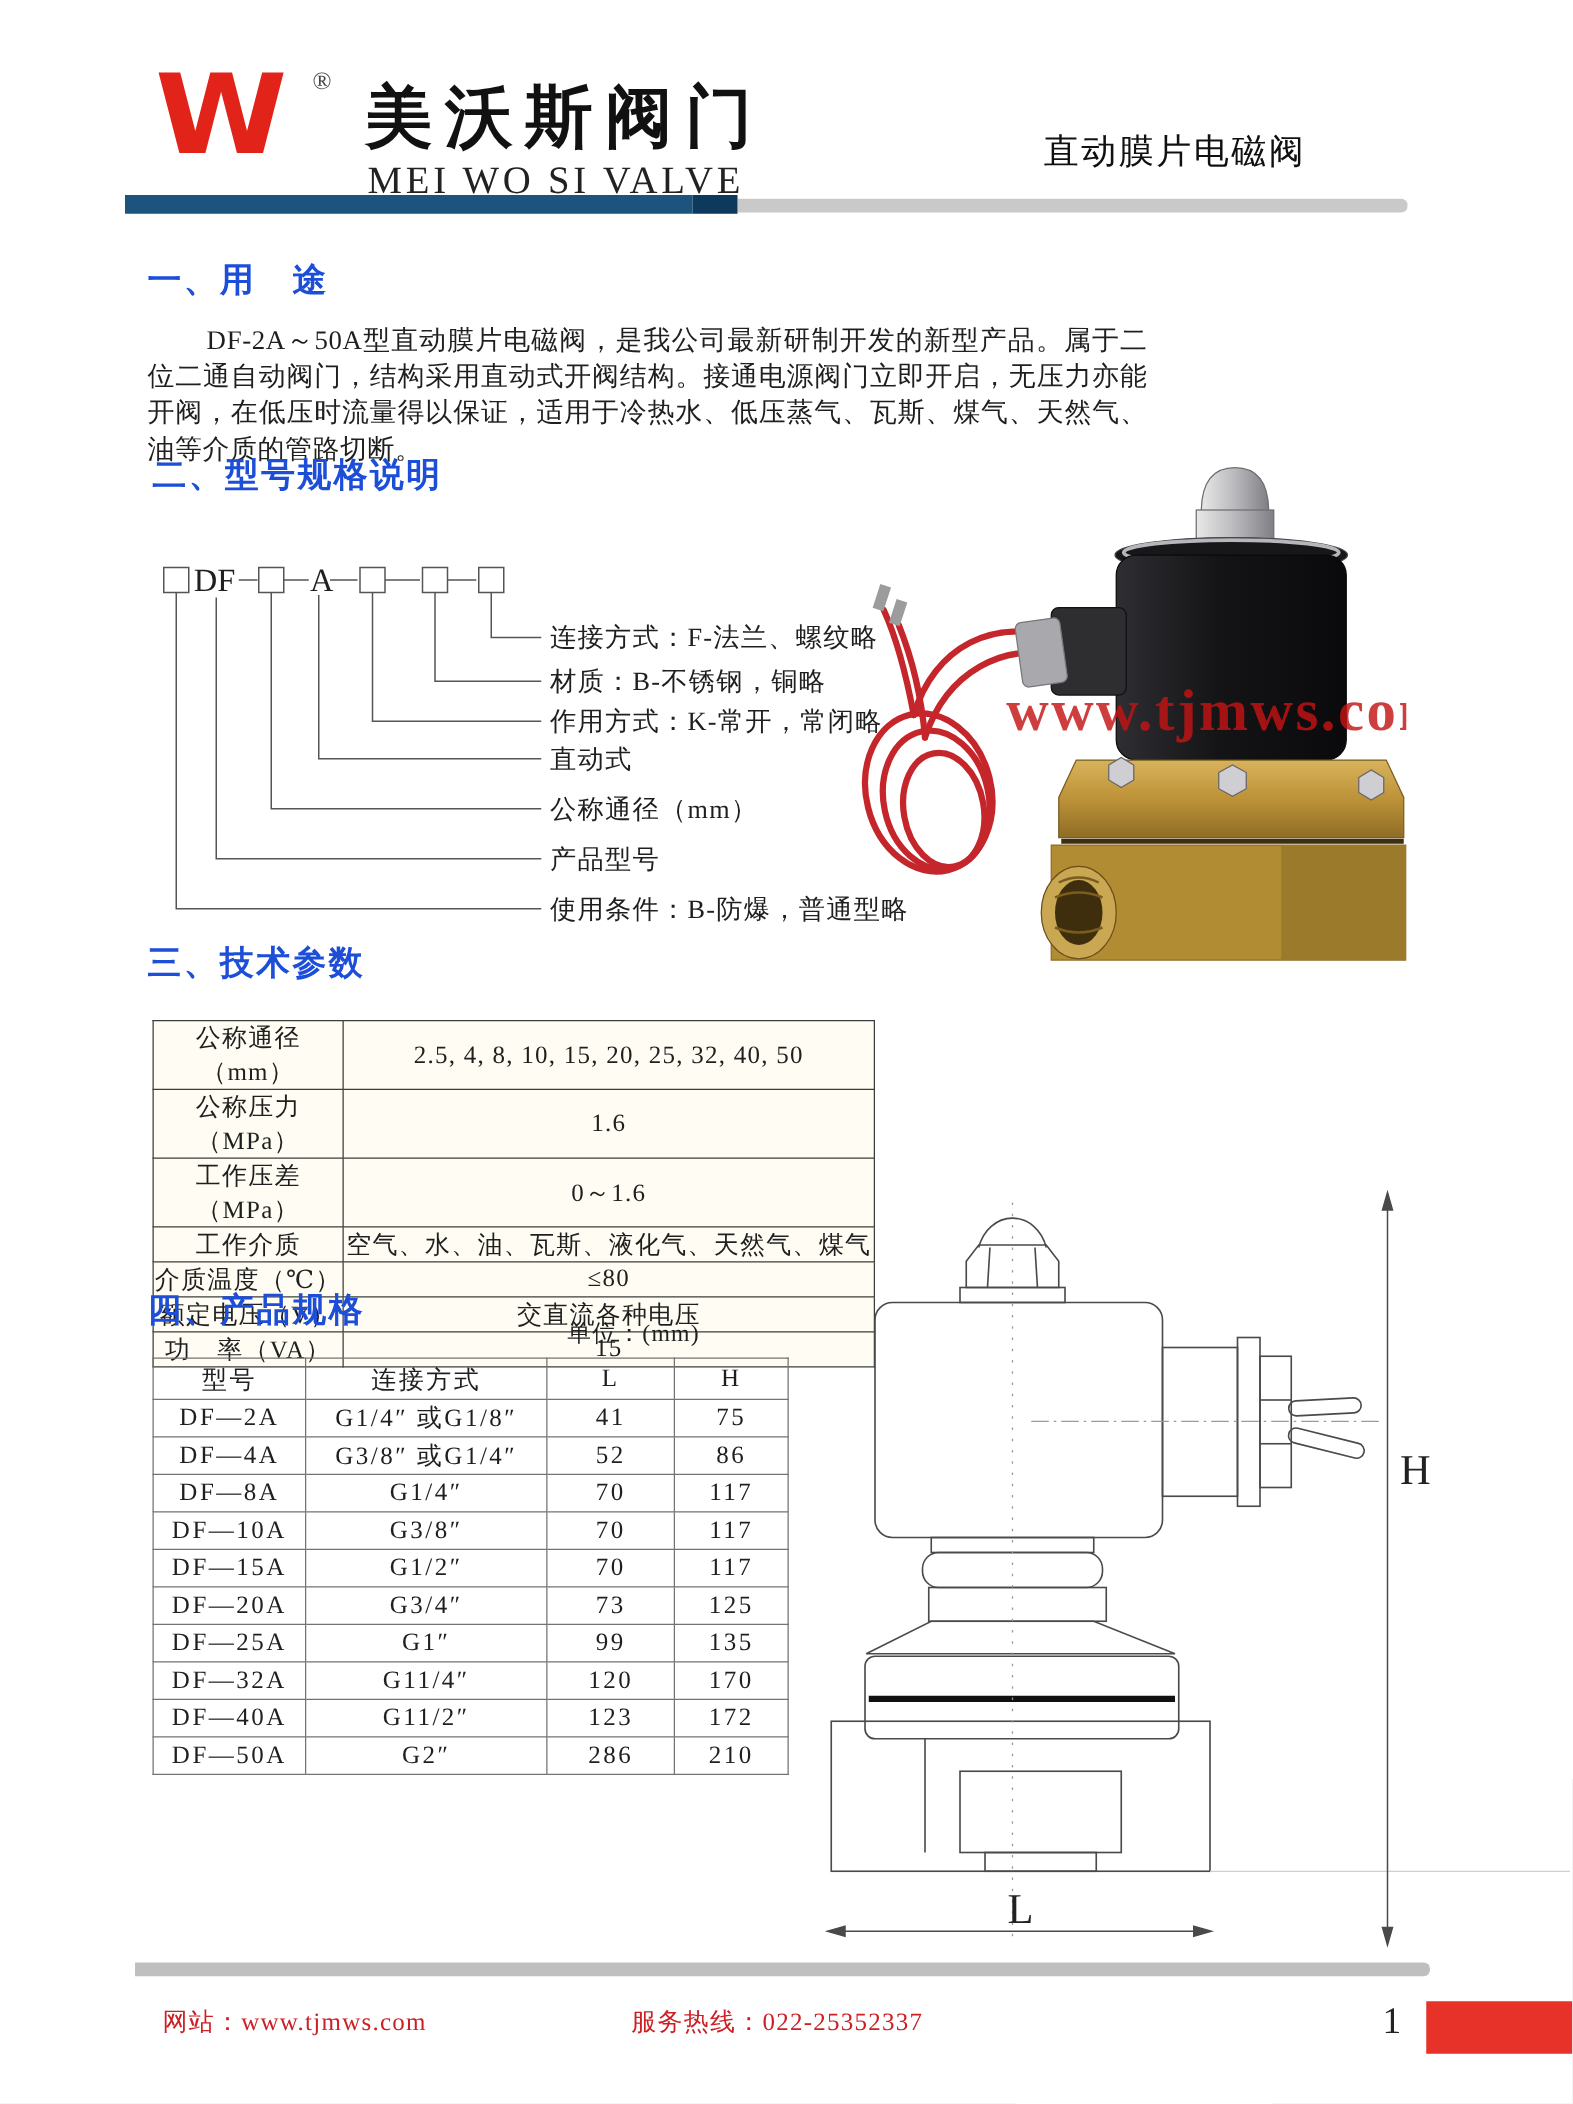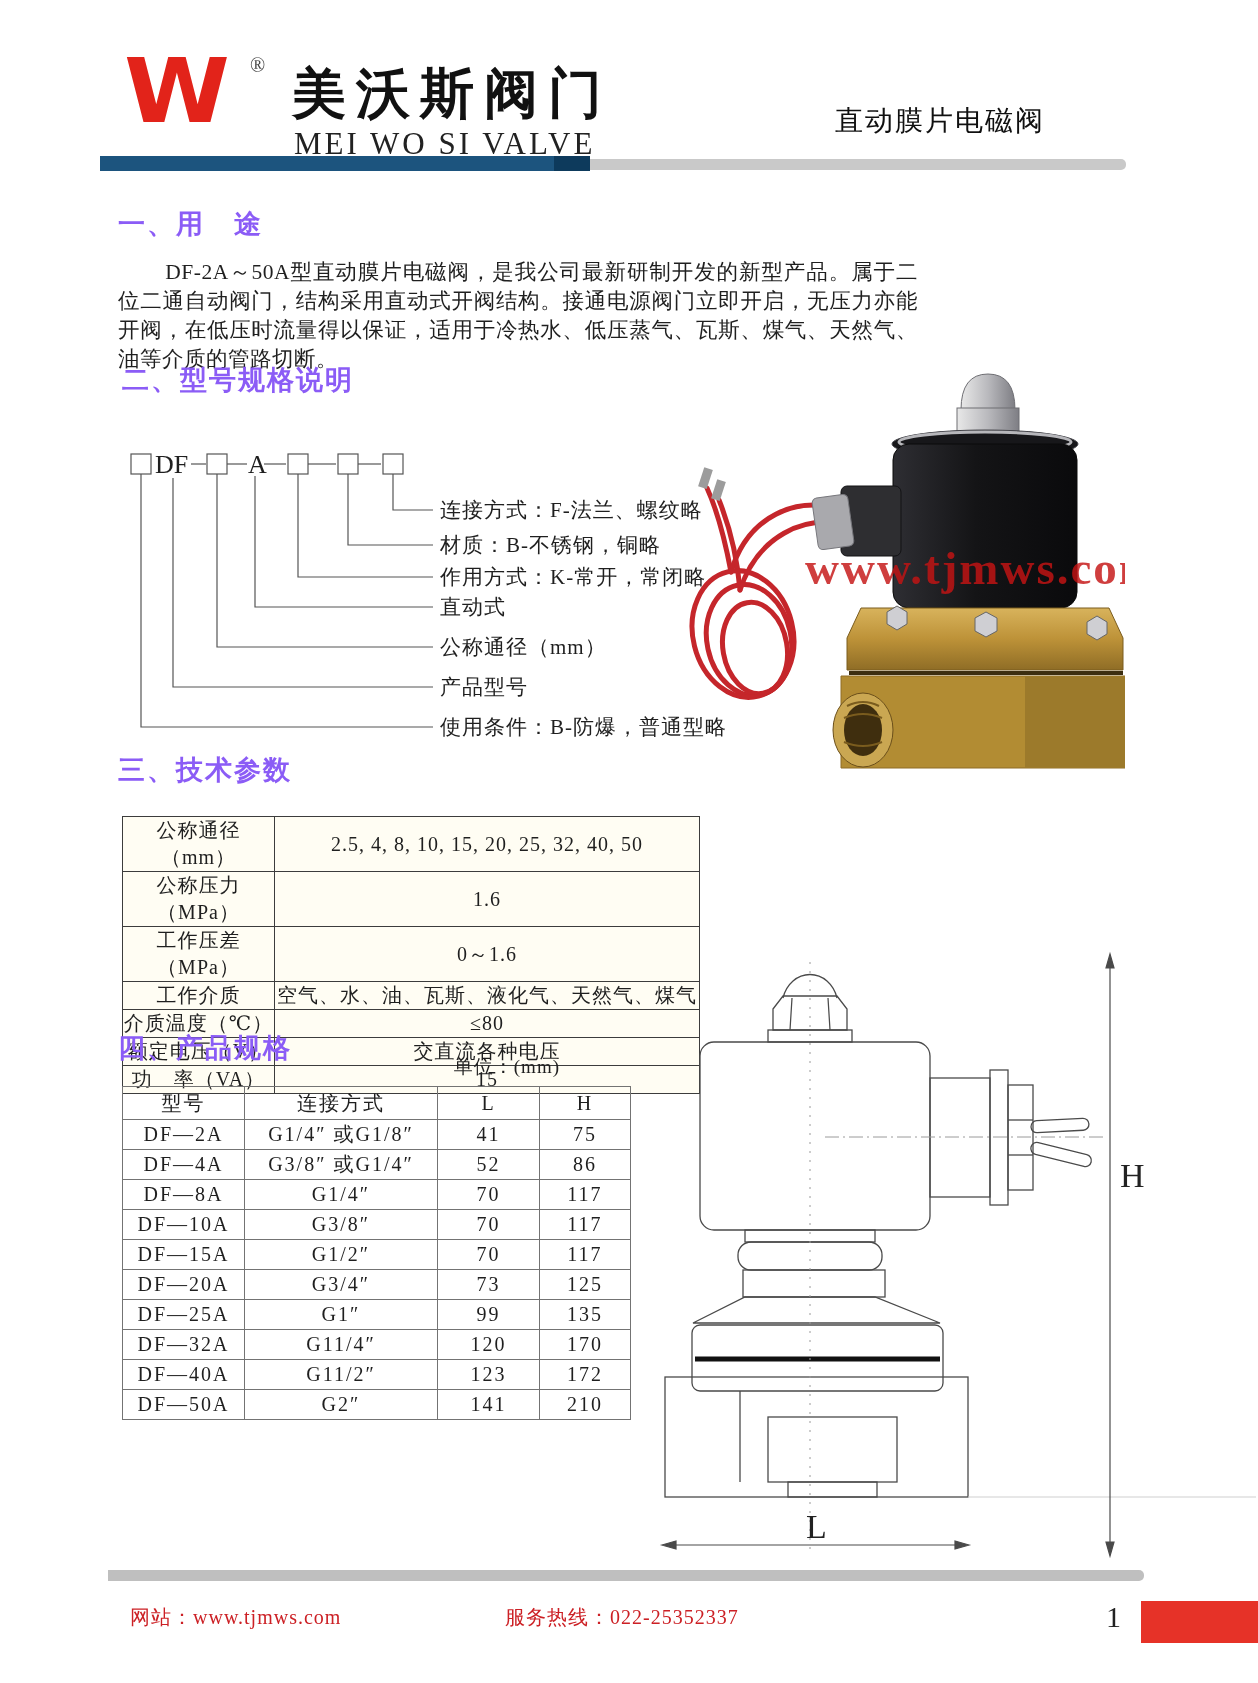--- a/index.html
+++ b/index.html
@@ -12,21 +12,21 @@
   .reg{left:250px;top:54px;font-size:20px;color:#444;}
   .brand-cn{left:292px;top:58px;font-size:54px;font-weight:bold;letter-spacing:10px;color:#111;}
   .brand-en{left:294px;top:126px;font-size:31px;letter-spacing:3px;color:#222;}
   .doc-title{left:835px;top:102px;font-size:28px;letter-spacing:2px;color:#101010;}
   .bar{height:15px;}
   .bar-gray{left:590px;top:159px;width:536px;height:11px;background:#c9c9c9;border-radius:0 5px 5px 0;}
   .bar-blue{left:100px;top:156px;width:454px;background:#1c547e;}
   .bar-navy{left:554px;top:156px;width:36px;background:#0d3a5c;}
   
   .sec-h{font-family:Liberation Sans, sans-serif;font-weight:bold;
-         font-size:27px;letter-spacing:2px;color:#8b5cf6;}
+         font-size:27px;letter-spacing:2px;color:#1d4ed8;}
   .usage-body{left:118px;top:258px;width:800px;font-size:21.5px;line-height:29px;
               text-align:justify;text-indent:2.2em;letter-spacing:.5px;}
   
   table{border-collapse:collapse;table-layout:fixed;}
   .tech-table{left:122px;top:816px;width:578px;font-size:20px;background:#fffdf3;}
   .tech-table td{border:1px solid #3c3c3c;text-align:center;height:25px;padding:0;letter-spacing:1px;}
   .tech-table td.lbl{width:151px;}
   .prod-table{left:122px;top:1086px;width:508px;font-size:20px;}
   .prod-table th,.prod-table td{border:1px solid #737373;text-align:center;font-weight:normal;padding:0;}
   .prod-table th{height:32px;letter-spacing:2px;}
@@ -255,21 +255,21 @@
       </tr>
       <tr>
         <td>DF—40A</td>
         <td>G11/2″</td>
         <td>123</td>
         <td>172</td>
       </tr>
       <tr>
         <td>DF—50A</td>
         <td>G2″</td>
-        <td>141</td>
+        <td>286</td>
         <td>210</td>
       </tr>
     </tbody>
   </table>
 
   <svg class="abs" style="left:620px;top:890px;" width="638" height="680" viewBox="0 0 638 680">
     <g fill="none" stroke="#4a4a4a" stroke-width="1.3">
 
       <path d="M163,108 A28,32 0 0 1 217,108"></path>
       <polygon points="153,119 163,106 217,106 227,119 227,140 153,140"></polygon>

